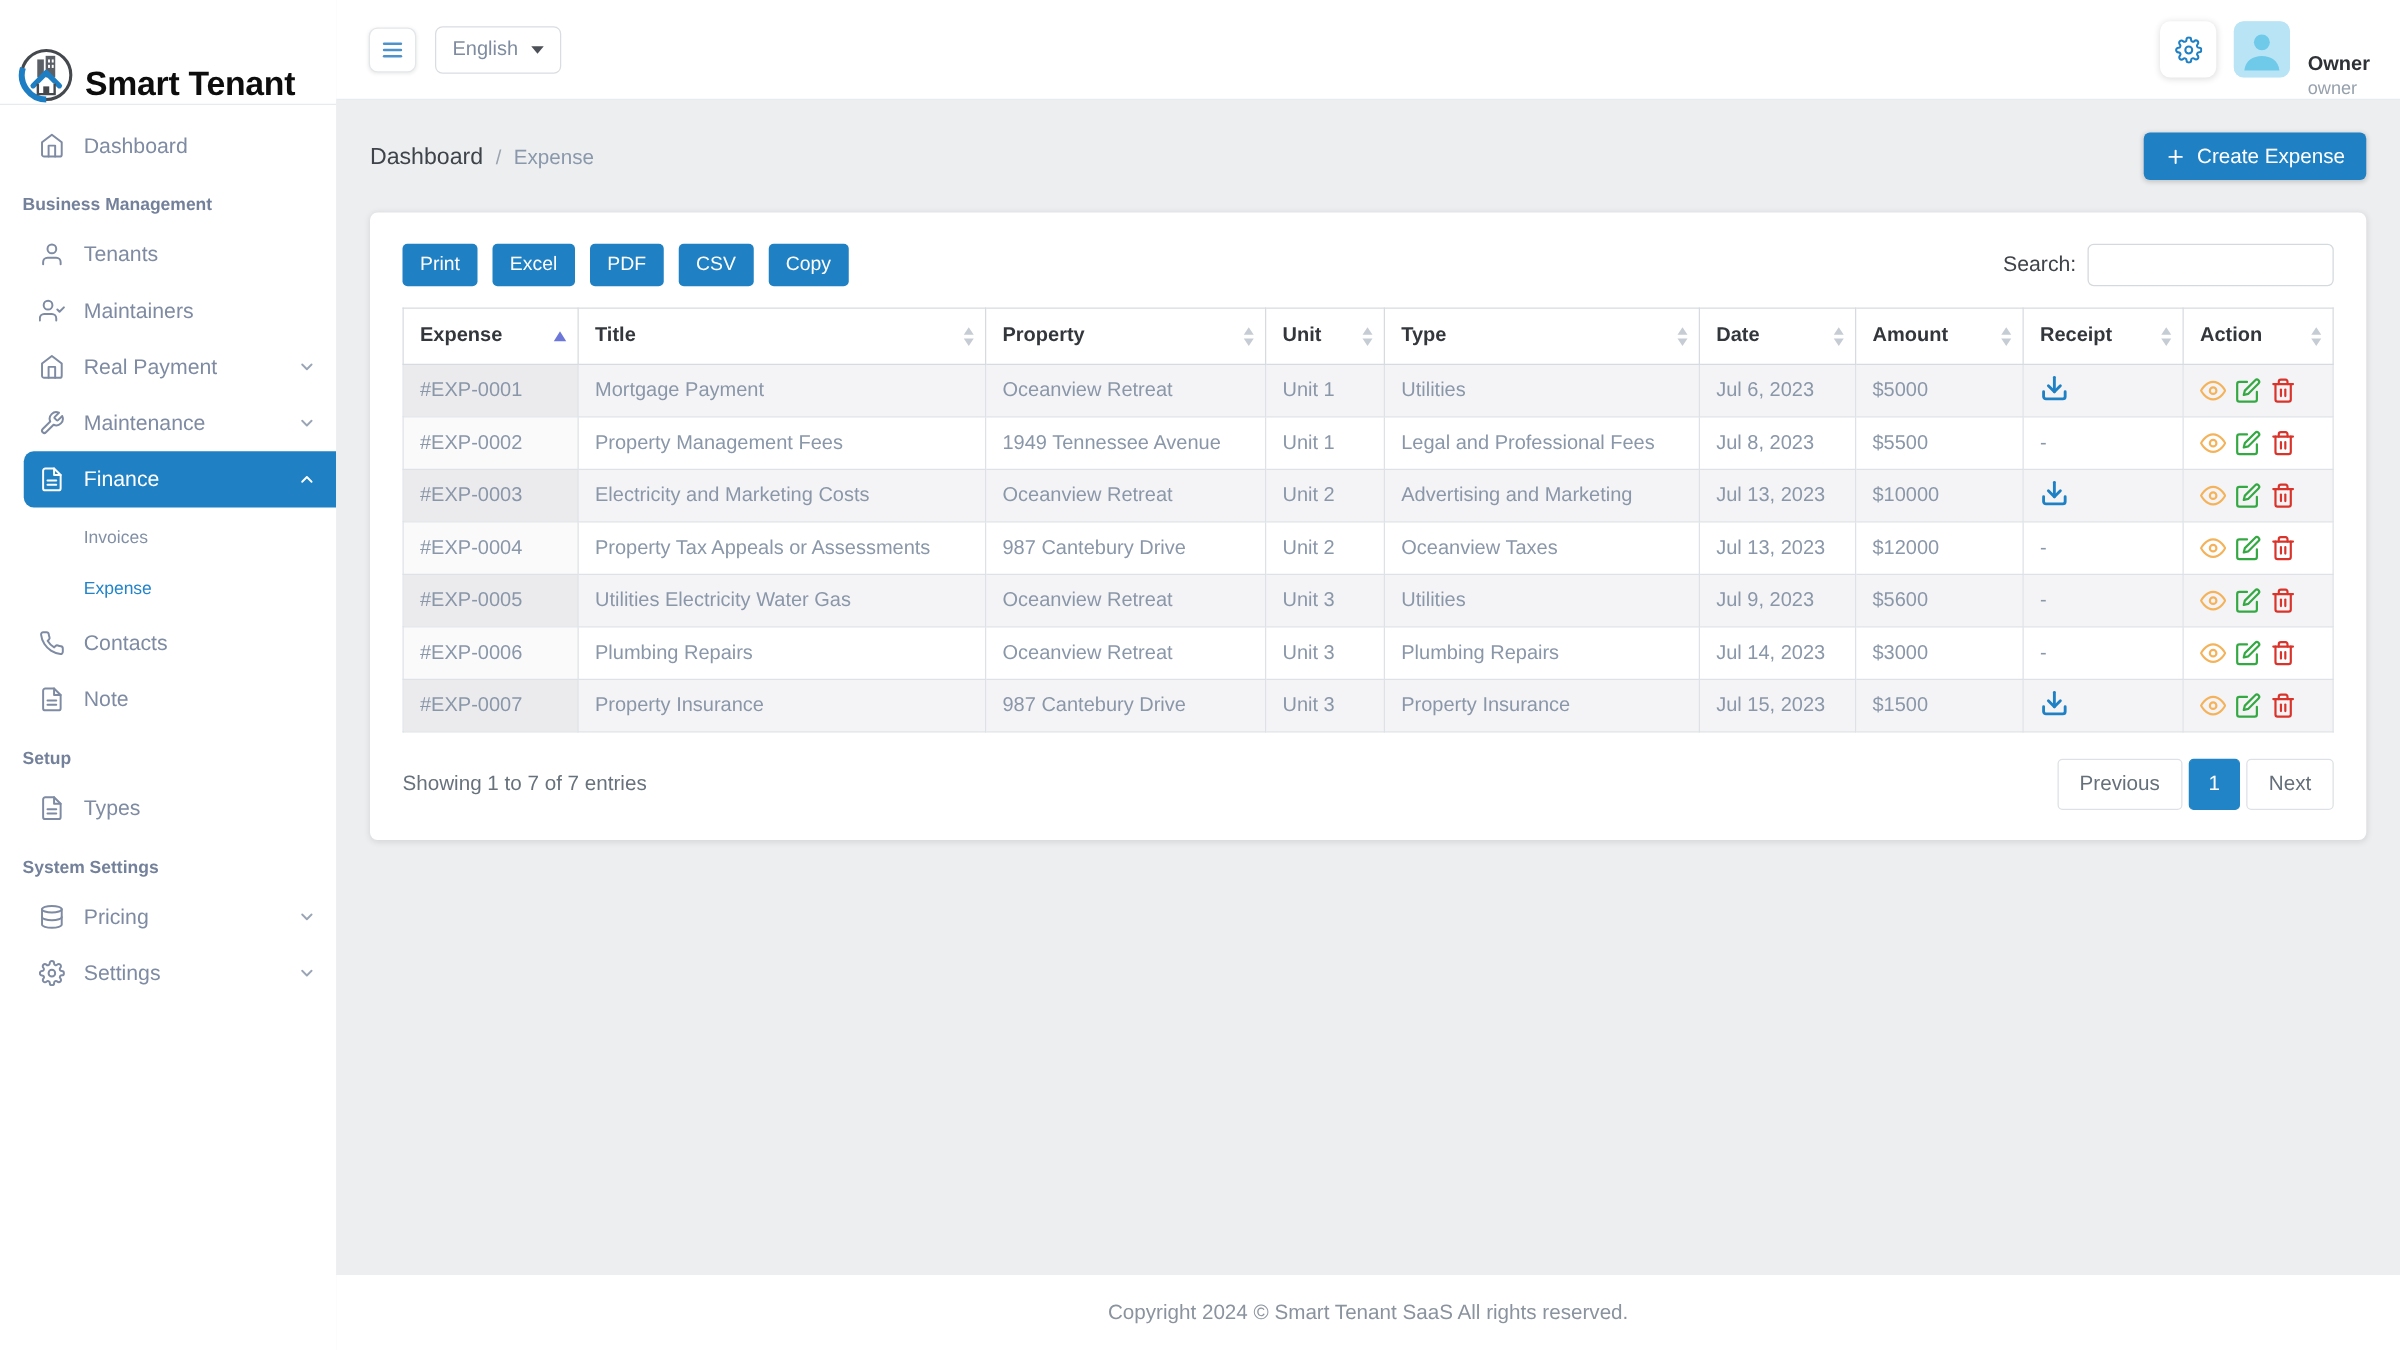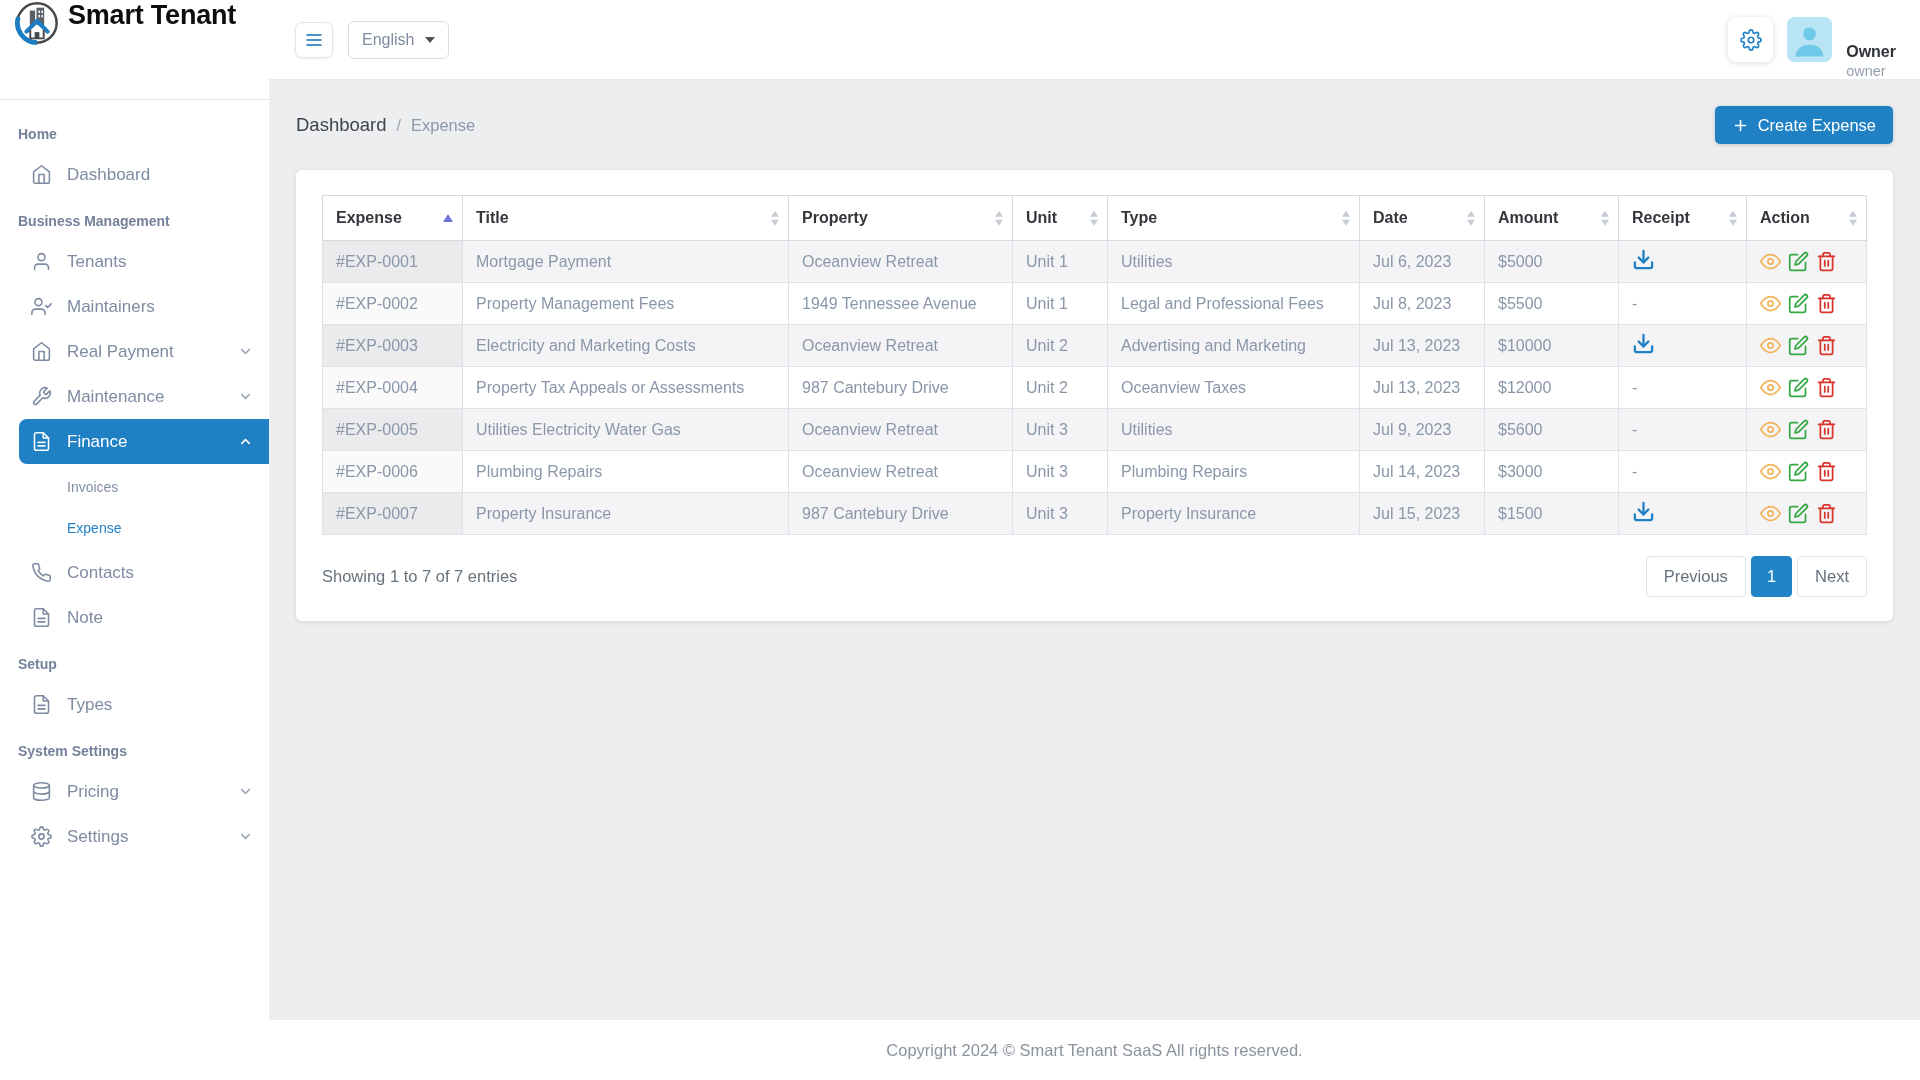--- a/index.html
+++ b/index.html
@@ -11,21 +11,21 @@
     --view: #f4b35a;
     --edit: #34a843;
     --del: #d9342b;
     --dl: #1f80c4;
     --sort-active: #6d77d9;
   }
   .app { display: flex; width: 1920px; height: 1080px; }
 
   
   .sidebar { width: 269px; flex-shrink: 0; background: #fff; display: flex; flex-direction: column; }
-  .sidebar-logo { height: 100px; display: flex; align-items: flex-start; gap: 8px; padding: 0 8px 0 14px; border-bottom: 1px solid #e8ebee; flex-shrink: 0; }
+  .sidebar-logo { height: 84px; display: flex; align-items: flex-end; gap: 8px; padding: 0 8px 0 14px; border-bottom: 1px solid #e8ebee; flex-shrink: 0; }
   .brand-text { font-size: 27px; font-weight: 800; color: #0d0d0d; letter-spacing: -0.2px; white-space: nowrap; }
   .sidebar-nav { padding-top: 10px; overflow: hidden; }
   .section-label { padding: 16px 18px 10px 18px; font-size: 14px; font-weight: 700; color: #74819b; }
   .nav-item { height: 45px; display: flex; align-items: center; gap: 15px; padding: 0 16px 0 31px; color: #7e8ba2; font-size: 17px; cursor: pointer; }
   .nav-item .nav-icon { display: flex; color: #8痕; }
   .nav-item .nav-icon svg { width: 21px; height: 21px; }
   .nav-caret { margin-left: auto; color: #9aa5b5; display: flex; }
   .nav-caret svg { width: 15px; height: 15px; }
   .nav-item.active { background: var(--accent); color: #fff; margin-left: 19px; padding-left: 12px; border-radius: 8px 0 0 8px; justify-content: flex-end; }
   .nav-item.active .nav-caret { color: #fff; }
@@ -198,21 +198,20 @@
           <rect x="28.6" y="15.5" width="1.6" height="2.6" fill="#fff"></rect>
         <path d="M13 33 L24 22 L35 33" fill="none" stroke="#1e7ec4" stroke-width="4.4" stroke-linecap="round" stroke-linejoin="round"></path>
         <path d="M17 31 v9 h14 v-9" fill="#ffffff" stroke="#45494e" stroke-width="2"></path>
         <rect x="21.5" y="33.5" width="5" height="6.5" fill="#45494e"></rect>
       </svg>
       <span class="brand-text">Smart Tenant</span>
     </div>
 
     <nav class="sidebar-nav">
 
-      <div class="section-label">Home</div>
       <div class="nav-item">
         <span class="nav-icon">
             <svg>
               <use href="#i-home"></use>
             </svg>
           </span>
         <span class="nav-label">Dashboard</span>
       </div>
 
       <div class="section-label">Business Management</div>
@@ -377,20 +376,31 @@
         </div>
         <button class="create-btn">
           <svg>
               <use href="#i-plus"></use>
             </svg>
           <span>Create Expense</span>
         </button>
       </div>
 
       <div class="card">
+        <div class="card-toolbar">
+          <button class="export-btn">Print</button>
+          <button class="export-btn">Excel</button>
+          <button class="export-btn">PDF</button>
+          <button class="export-btn">CSV</button>
+          <button class="export-btn">Copy</button>
+          <div class="search-wrap">
+            <span>Search:</span>
+            <input class="search-input" type="text" value="" style="">
+          </div>
+        </div>
 
         <table class="expense-table">
           <colgroup>
             <col style="width:140px">
               <col style="width:326px">
               <col style="width:224px">
               <col style="width:95px">
             <col style="width:252px">
               <col style="width:125px">
               <col style="width:134px">

